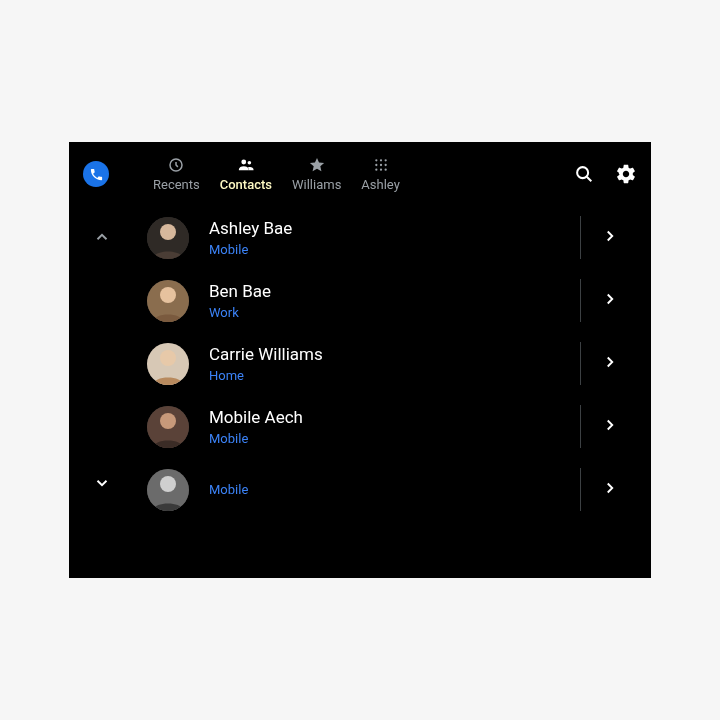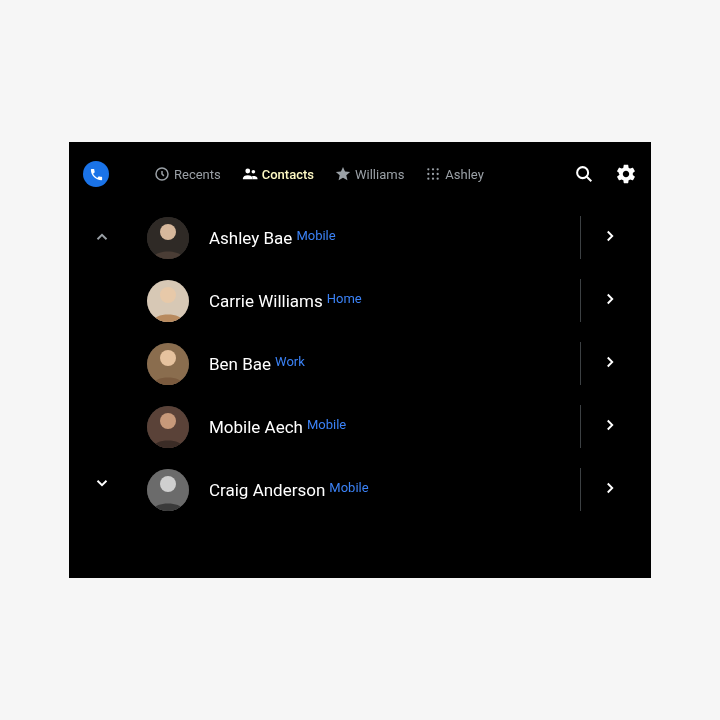--- a/index.html
+++ b/index.html
@@ -35,21 +35,21 @@
     justify-content: center;
     margin-right: 20px;
   }
   .tabs {
     display: flex;
     gap: 20px;
     margin-left: 24px;
   }
   .tab {
     display: flex;
-    flex-direction: row;
+    flex-direction: column;
     align-items: center;
     gap: 3px;
     cursor: pointer;
     text-align: center;
   }
   .tab-label {
     font-size: 13px;
     color: #9aa0a6;
   }
   .tab.active .tab-label { color: #fef9c3; font-weight: 500; }
@@ -79,21 +79,21 @@
     border-radius: 50%;
     margin-left: 18px;
     overflow: hidden;
     flex-shrink: 0;
     background: #333;
   }
   .avatar svg { width: 100%; height: 100%; display: block; }
   .info {
     margin-left: 20px;
     display: flex;
-    flex-direction: row;
+    flex-direction: column;
     justify-content: center;
     gap: 4px;
   }
   .name { color: #fff; font-size: 17px; font-weight: 400; }
   .type { color: #3b82f6; font-size: 13px; }
   .divider {
     position: absolute;
     right: 70px;
     top: 10px;
     bottom: 10px;
@@ -211,60 +211,60 @@
       <div class="chev">
         <svg viewBox="0 0 24 24" width="18" height="18" fill="none" stroke="#fff" stroke-width="2.5">
             <polyline points="9 6 15 12 9 18"></polyline>
           </svg>
       </div>
     </div>
 
     <div class="contact">
       <div class="avatar">
         <svg viewBox="0 0 42 42">
+            <rect width="42" height="42" fill="#8a6d4e"></rect>
+            <circle cx="21" cy="15" r="8" fill="#e6c29e"></circle>
+            <path d="M6 42c0-10 30-10 30 0" fill="#7a5a3e"></path>
+          </svg>
+      </div>
+      <div class="info">
+        <span class="name">Ben Bae</span>
+        <span class="type">Work</span>
+      </div>
+      <div class="divider"></div>
+      <div class="chev">
+        <svg viewBox="0 0 24 24" width="18" height="18" fill="none" stroke="#fff" stroke-width="2.5">
+            <polyline points="9 6 15 12 9 18"></polyline>
+          </svg>
+      </div>
+    </div>
+
+    <div class="contact">
+      <div class="avatar">
+        <svg viewBox="0 0 42 42">
             <rect width="42" height="42" fill="#d7c8b5"></rect>
             <circle cx="21" cy="15" r="8" fill="#e7c9a9"></circle>
             <path d="M6 42c0-10 30-10 30 0" fill="#b88a5e"></path>
           </svg>
       </div>
       <div class="info">
         <span class="name">Carrie Williams</span>
         <span class="type">Home</span>
       </div>
       <div class="divider"></div>
       <div class="chev">
         <svg viewBox="0 0 24 24" width="18" height="18" fill="none" stroke="#fff" stroke-width="2.5">
             <polyline points="9 6 15 12 9 18"></polyline>
           </svg>
       </div>
     </div>
 
     <div class="contact">
       <div class="avatar">
         <svg viewBox="0 0 42 42">
-            <rect width="42" height="42" fill="#8a6d4e"></rect>
-            <circle cx="21" cy="15" r="8" fill="#e6c29e"></circle>
-            <path d="M6 42c0-10 30-10 30 0" fill="#7a5a3e"></path>
-          </svg>
-      </div>
-      <div class="info">
-        <span class="name">Ben Bae</span>
-        <span class="type">Work</span>
-      </div>
-      <div class="divider"></div>
-      <div class="chev">
-        <svg viewBox="0 0 24 24" width="18" height="18" fill="none" stroke="#fff" stroke-width="2.5">
-            <polyline points="9 6 15 12 9 18"></polyline>
-          </svg>
-      </div>
-    </div>
-
-    <div class="contact">
-      <div class="avatar">
-        <svg viewBox="0 0 42 42">
             <rect width="42" height="42" fill="#5a4238"></rect>
             <circle cx="21" cy="15" r="8" fill="#c7997a"></circle>
             <path d="M6 42c0-10 30-10 30 0" fill="#3b2c26"></path>
           </svg>
       </div>
       <div class="info">
         <span class="name">Mobile Aech</span>
         <span class="type">Mobile</span>
       </div>
       <div class="divider"></div>
@@ -277,21 +277,20 @@
 
     <div class="contact">
       <div class="avatar">
         <svg viewBox="0 0 42 42">
             <rect width="42" height="42" fill="#6b6b6b"></rect>
             <circle cx="21" cy="15" r="8" fill="#cfcfcf"></circle>
             <path d="M6 42c0-10 30-10 30 0" fill="#3a3a3a"></path>
           </svg>
       </div>
       <div class="info">
-        <span class="name">Craig Anderson</span>
         <span class="type">Mobile</span>
       </div>
       <div class="divider"></div>
       <div class="chev">
         <svg viewBox="0 0 24 24" width="18" height="18" fill="none" stroke="#fff" stroke-width="2.5">
             <polyline points="9 6 15 12 9 18"></polyline>
           </svg>
       </div>
     </div>
 

